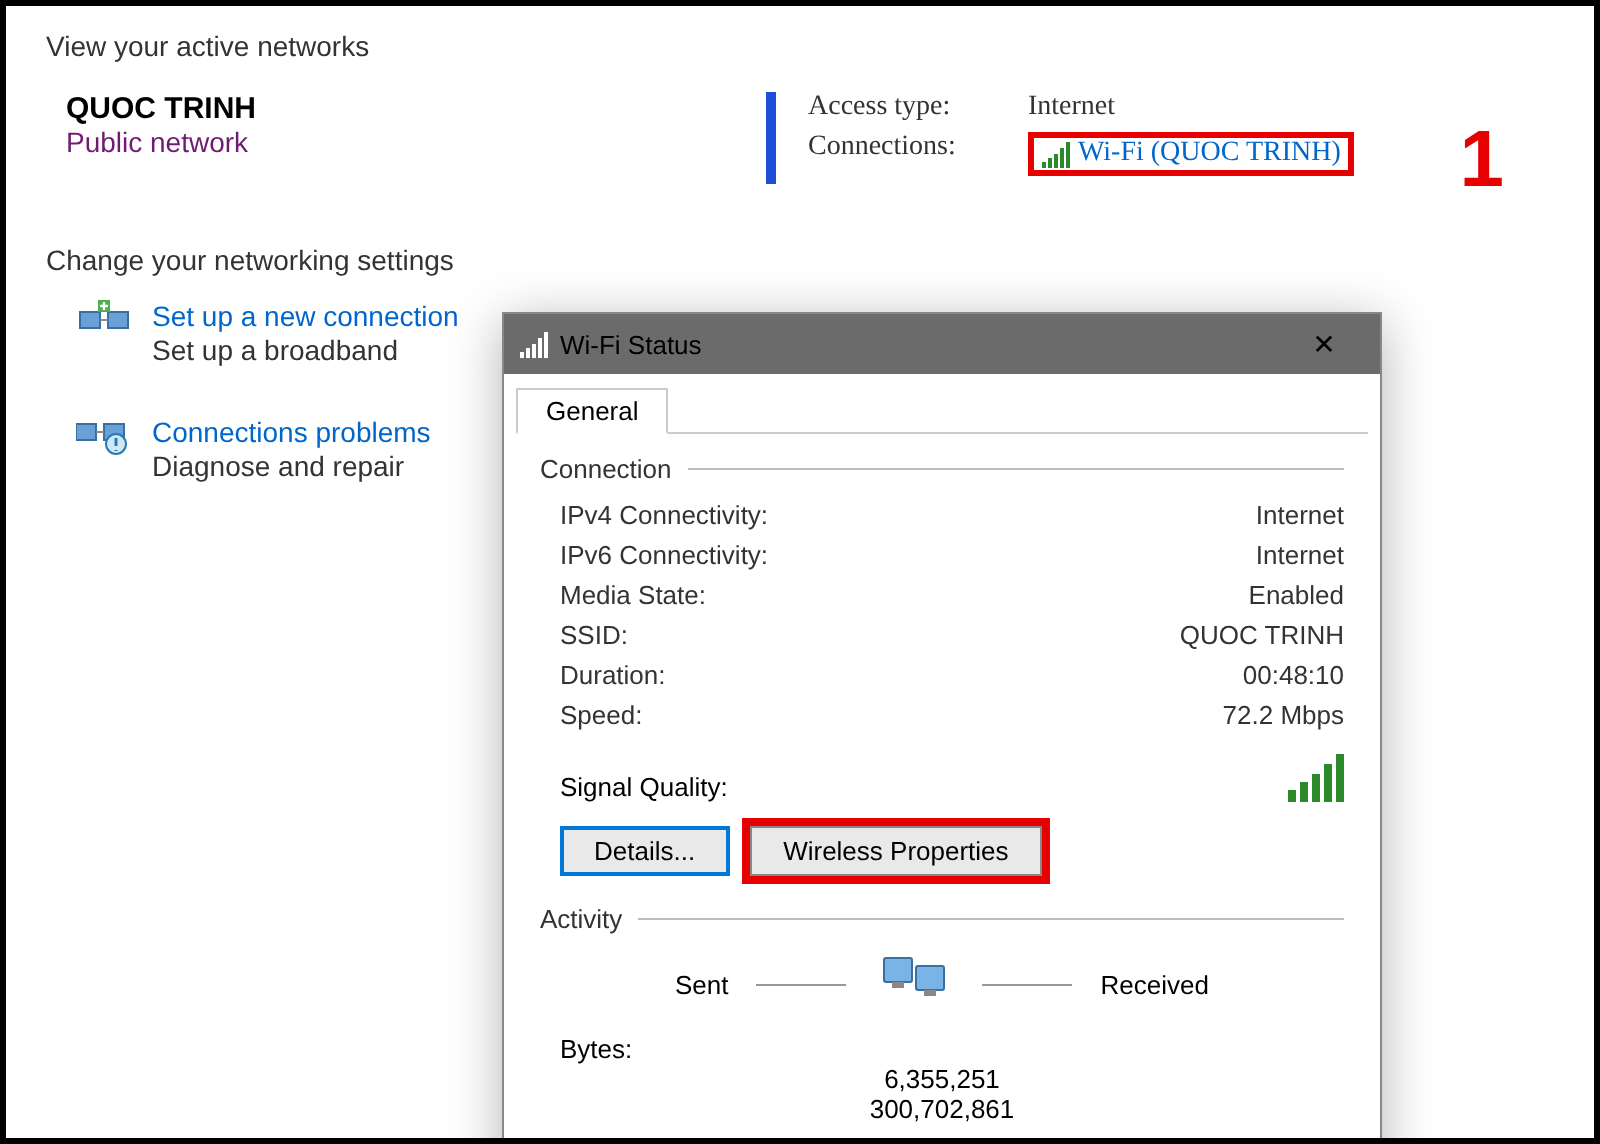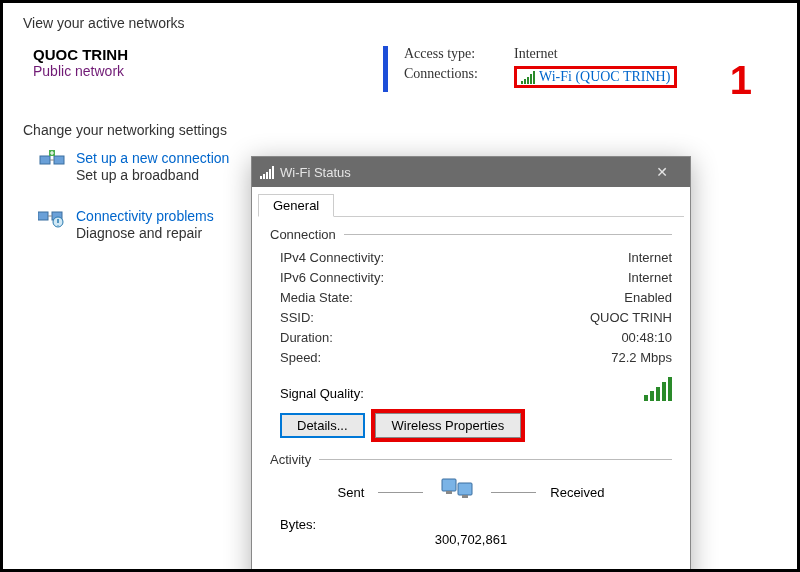--- a/index.html
+++ b/index.html
@@ -119,21 +119,21 @@
       top: 153px;
       left: 248px;
       width: 440px;
       height: 440px;
       background: #fff;
       box-shadow: 0 5px 25px rgba(0,0,0,0.3);
       border: 1px solid #888;
     }
     .dialog-titlebar {
       background: #6b6b6b;
-      color: #e5e5e5;
+      color: #000000;
       height: 30px;
       display: flex;
       align-items: center;
       padding: 0 8px;
       font-size: 13px;
     }
     .wifi-bars-white {
       display: inline-flex;
       align-items: flex-end;
       gap: 1px;
@@ -325,21 +325,21 @@
     <div class="setting-icon">
       <svg viewBox="0 0 28 20">
           <rect x="0" y="4" width="10" height="8" fill="#6aa0d8" stroke="#3b6fa0"></rect>
           <rect x="14" y="4" width="10" height="8" fill="#6aa0d8" stroke="#3b6fa0"></rect>
           <path d="M10 8 h4" stroke="#888"></path>
           <circle cx="20" cy="14" r="5" fill="#d0e8f5" stroke="#2a7ab0"></circle>
           <path d="M20 11 v4 M20 17 v0.5" stroke="#2a7ab0" stroke-width="1.5"></path>
         </svg>
     </div>
     <div class="setting-text">
-      <div class="link">Connectivity problems</div>
+      <div class="link">Connections problems</div>
       <div class="desc">Diagnose and repair</div>
     </div>
   </div>
 </div>
 
 <div class="callout callout-1">1</div>
 <div class="callout callout-2">2</div>
 
 <div class="dialog">
   <div class="dialog-titlebar">
@@ -419,17 +419,18 @@
               <rect x="21" y="6" width="14" height="12" rx="1" fill="#7ab3e6" stroke="#3b6fa0"></rect>
               <rect x="9" y="14" width="6" height="3" fill="#888"></rect>
               <rect x="25" y="18" width="6" height="3" fill="#888"></rect>
             </svg>
         </span>
         <span class="dash"></span>
         <span>Received</span>
       </div>
       <div class="activity-row">
         <span class="al">Bytes:</span>
+        <span class="av">6,355,251</span>
         <span class="av">300,702,861</span>
       </div>
     </div>
   </div>
 </div>
 
 </body></html>

